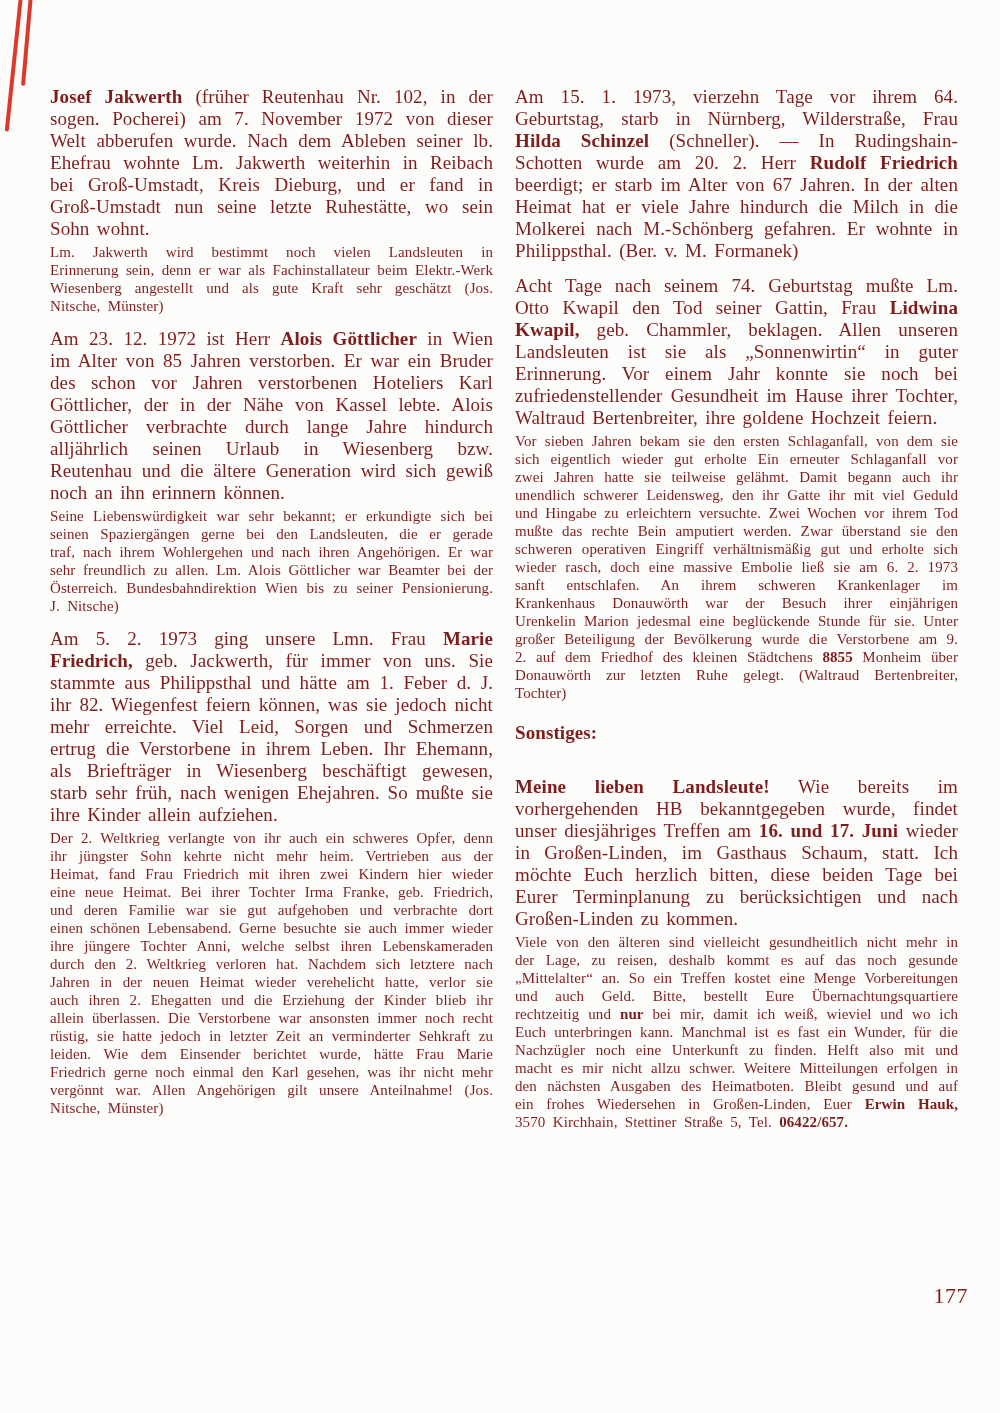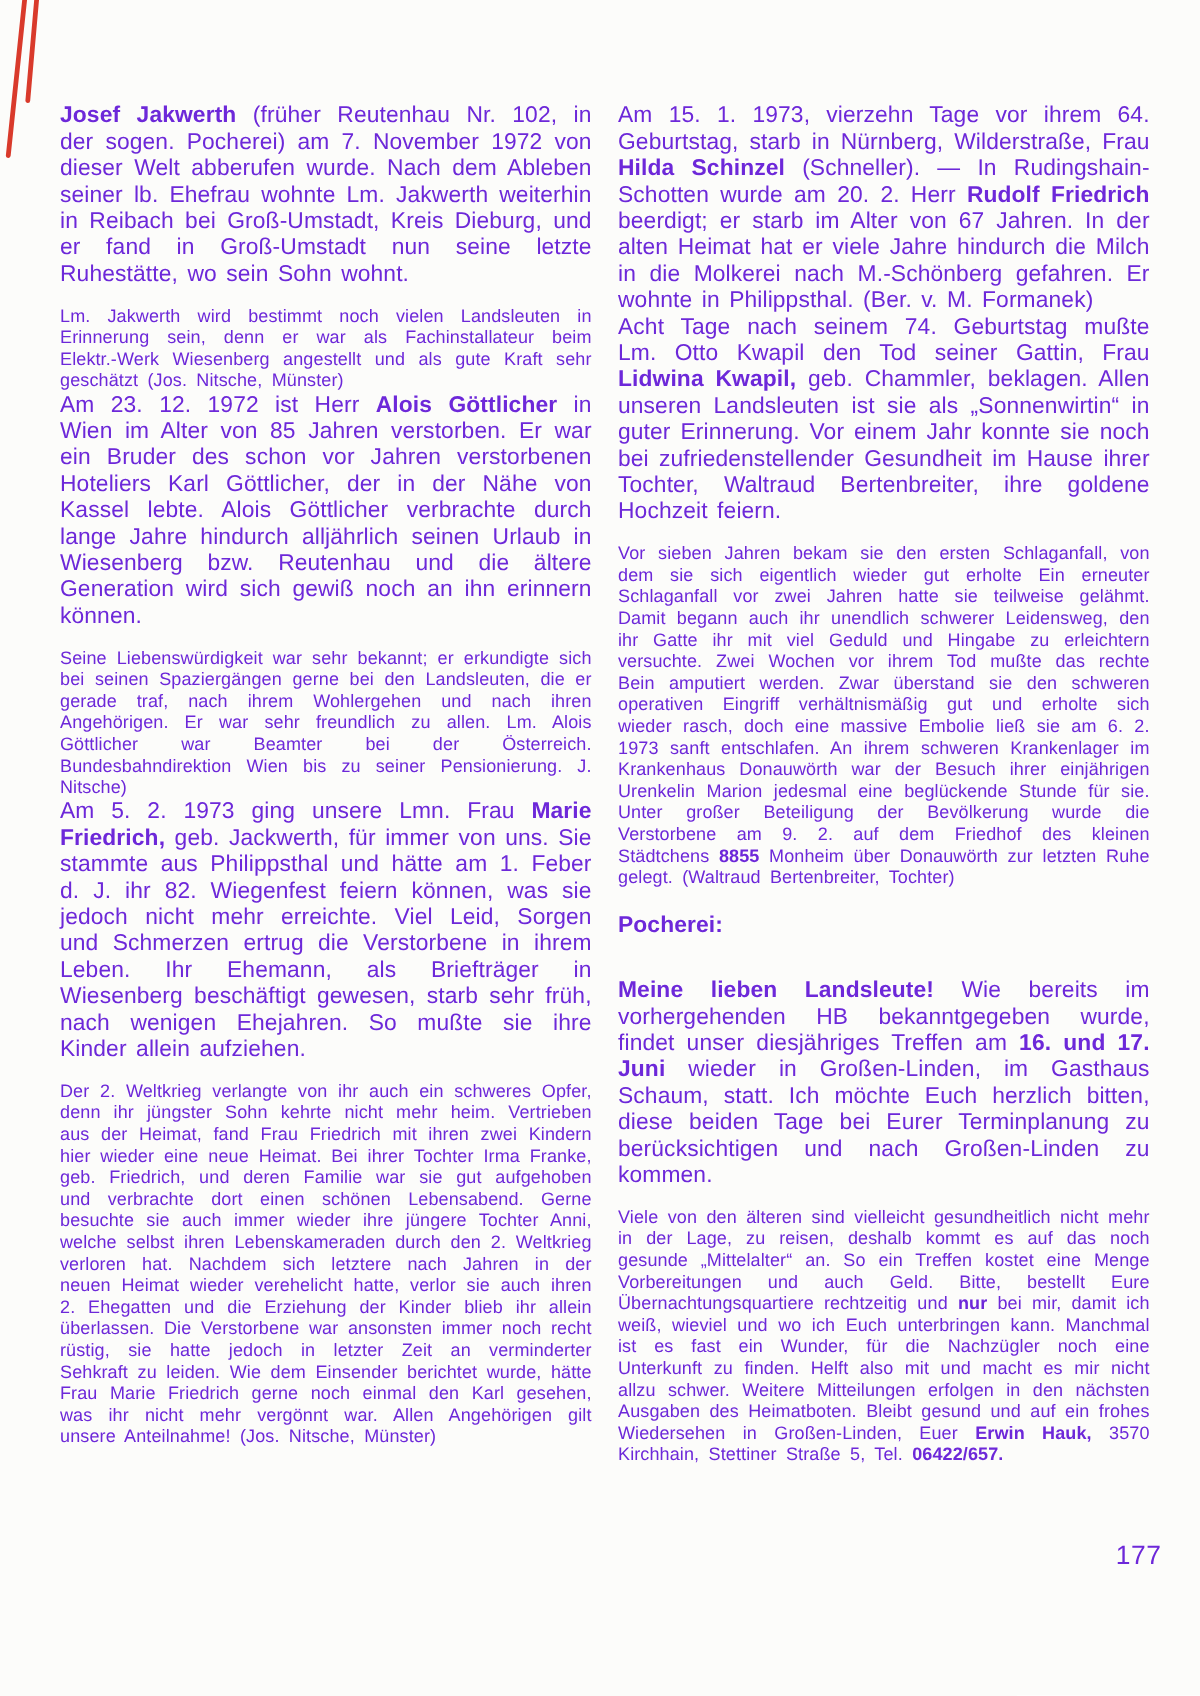--- a/index.html
+++ b/index.html
@@ -1,37 +1,37 @@
 <!DOCTYPE html>
 <html><head>
 <meta charset="utf-8">
 <style>
   html,body { margin:0; padding:0; background:#ffffff; }
   .page {
     position:relative;
     width:1000px;
     height:1413px;
     background:#fcfcfa;
-    color:#6d28d9;
-    font-family:Liberation Sans, sans-serif;
+    color:#7f1d1d;
+    font-family:Liberation Serif, serif;
     overflow:hidden;
   }
   .content {
     position:absolute;
     left:50px; top:86px;
     width:908px;
     display:flex;
     gap:22px;
   }
   .col { width:443px; }
   .col p { margin:0; text-align:justify; letter-spacing:0.1px; }
   .col p.body  { font-size:19px;  line-height:22px; word-spacing:2.5px; }
   .col p.small { font-size:15px;  line-height:18px; word-spacing:3.5px; }
-  .col p.body:not(:first-child)   { }
-  .col p.small                    { margin-top:15px; }
+  .col p.body:not(:first-child)   { margin-top:13px; }
+  .col p.small                    { margin-top:3px; }
   .col p.heading {
     font-size:19px; line-height:22px; font-weight:bold;
     text-align:left; margin-top:20px; margin-bottom:0;
   }
   .col p.heading + p.body { margin-top:32px; }
   .b { font-weight:bold; }
   .page-number {
     position:absolute;
     top:1283px; right:32px;
     font-size:22px;
@@ -59,20 +59,20 @@
         <p class="small"><span>Lm. Jakwerth wird bestimmt noch vielen Landsleuten in Erinnerung sein, denn er war als Fachinstallateur beim Elektr.-Werk Wiesenberg angestellt und als gute Kraft sehr geschätzt (Jos. Nitsche, Münster)</span></p>
         <p class="body"><span>Am 23. 12. 1972 ist Herr </span><span class="b">Alois Göttlicher</span><span> in Wien im Alter von 85 Jahren verstorben. Er war ein Bruder des schon vor Jahren verstorbenen Hoteliers Karl Göttlicher, der in der Nähe von Kassel lebte. Alois Göttlicher verbrachte durch lange Jahre hindurch alljährlich seinen Urlaub in Wiesenberg bzw. Reutenhau und die ältere Generation wird sich gewiß noch an ihn erinnern können.</span></p>
         <p class="small"><span>Seine Liebenswürdigkeit war sehr bekannt; er erkundigte sich bei seinen Spaziergängen gerne bei den Landsleuten, die er gerade traf, nach ihrem Wohlergehen und nach ihren Angehörigen. Er war sehr freundlich zu allen. Lm. Alois Göttlicher war Beamter bei der Österreich. Bundesbahndirektion Wien bis zu seiner Pensionierung. J. Nitsche)</span></p>
         <p class="body"><span>Am 5. 2. 1973 ging unsere Lmn. Frau </span><span class="b">Marie Friedrich,</span><span> geb. Jackwerth, für immer von uns. Sie stammte aus Philippsthal und hätte am 1. Feber d. J. ihr 82. Wiegenfest feiern können, was sie jedoch nicht mehr erreichte. Viel Leid, Sorgen und Schmerzen ertrug die Verstorbene in ihrem Leben. Ihr Ehemann, als Briefträger in Wiesenberg beschäftigt gewesen, starb sehr früh, nach wenigen Ehejahren. So mußte sie ihre Kinder allein aufziehen.</span></p>
         <p class="small"><span>Der 2. Weltkrieg verlangte von ihr auch ein schweres Opfer, denn ihr jüngster Sohn kehrte nicht mehr heim. Vertrieben aus der Heimat, fand Frau Friedrich mit ihren zwei Kindern hier wieder eine neue Heimat. Bei ihrer Tochter Irma Franke, geb. Friedrich, und deren Familie war sie gut aufgehoben und verbrachte dort einen schönen Lebensabend. Gerne besuchte sie auch immer wieder ihre jüngere Tochter Anni, welche selbst ihren Lebenskameraden durch den 2. Weltkrieg verloren hat. Nachdem sich letztere nach Jahren in der neuen Heimat wieder verehelicht hatte, verlor sie auch ihren 2. Ehegatten und die Erziehung der Kinder blieb ihr allein überlassen. Die Verstorbene war ansonsten immer noch recht rüstig, sie hatte jedoch in letzter Zeit an verminderter Sehkraft zu leiden. Wie dem Einsender berichtet wurde, hätte Frau Marie Friedrich gerne noch einmal den Karl gesehen, was ihr nicht mehr vergönnt war. Allen Angehörigen gilt unsere Anteilnahme! (Jos. Nitsche, Münster)</span></p>
       </div>
     <div class="col">
         <p class="body"><span>Am 15. 1. 1973, vierzehn Tage vor ihrem 64. Geburtstag, starb in Nürnberg, Wilderstraße, Frau </span><span class="b">Hilda Schinzel</span><span> (Schneller). — In Rudingshain-Schotten wurde am 20. 2. Herr </span><span class="b">Rudolf Friedrich</span><span> beerdigt; er starb im Alter von 67 Jahren. In der alten Heimat hat er viele Jahre hindurch die Milch in die Molkerei nach M.-Schönberg gefahren. Er wohnte in Philippsthal. (Ber. v. M. Formanek)</span></p>
         <p class="body"><span>Acht Tage nach seinem 74. Geburtstag mußte Lm. Otto Kwapil den Tod seiner Gattin, Frau </span><span class="b">Lidwina Kwapil,</span><span> geb. Chammler, beklagen. Allen unseren Landsleuten ist sie als „Sonnenwirtin“ in guter Erinnerung. Vor einem Jahr konnte sie noch bei zufriedenstellender Gesundheit im Hause ihrer Tochter, Waltraud Bertenbreiter, ihre goldene Hochzeit feiern.</span></p>
         <p class="small"><span>Vor sieben Jahren bekam sie den ersten Schlaganfall, von dem sie sich eigentlich wieder gut erholte Ein erneuter Schlaganfall vor zwei Jahren hatte sie teilweise gelähmt. Damit begann auch ihr unendlich schwerer Leidensweg, den ihr Gatte ihr mit viel Geduld und Hingabe zu erleichtern versuchte. Zwei Wochen vor ihrem Tod mußte das rechte Bein amputiert werden. Zwar überstand sie den schweren operativen Eingriff verhältnismäßig gut und erholte sich wieder rasch, doch eine massive Embolie ließ sie am 6. 2. 1973 sanft entschlafen. An ihrem schweren Krankenlager im Krankenhaus Donauwörth war der Besuch ihrer einjährigen Urenkelin Marion jedesmal eine beglückende Stunde für sie. Unter großer Beteiligung der Bevölkerung wurde die Verstorbene am 9. 2. auf dem Friedhof des kleinen Städtchens </span><span class="b">8855</span><span> Monheim über Donauwörth zur letzten Ruhe gelegt. (Waltraud Bertenbreiter, Tochter)</span></p>
-        <p class="heading"><span class="b">Pocherei:</span></p>
+        <p class="heading"><span class="b">Sonstiges:</span></p>
         <p class="body"><span class="b">Meine lieben Landsleute!</span><span> Wie bereits im vorhergehenden HB bekanntgegeben wurde, findet unser diesjähriges Treffen am </span><span class="b">16. und 17. Juni</span><span> wieder in Großen-Linden, im Gasthaus Schaum, statt. Ich möchte Euch herzlich bitten, diese beiden Tage bei Eurer Terminplanung zu berücksichtigen und nach Großen-Linden zu kommen.</span></p>
         <p class="small"><span>Viele von den älteren sind vielleicht gesundheitlich nicht mehr in der Lage, zu reisen, deshalb kommt es auf das noch gesunde „Mittelalter“ an. So ein Treffen kostet eine Menge Vorbereitungen und auch Geld. Bitte, bestellt Eure Übernachtungsquartiere rechtzeitig und </span><span class="b">nur</span><span> bei mir, damit ich weiß, wieviel und wo ich Euch unterbringen kann. Manchmal ist es fast ein Wunder, für die Nachzügler noch eine Unterkunft zu finden. Helft also mit und macht es mir nicht allzu schwer. Weitere Mitteilungen erfolgen in den nächsten Ausgaben des Heimatboten. Bleibt gesund und auf ein frohes Wiedersehen in Großen-Linden, Euer </span><span class="b">Erwin Hauk,</span><span> 3570 Kirchhain, Stettiner Straße 5, Tel. </span><span class="b">06422/657.</span></p>
       </div>
   </div>
 
   <div class="page-number">177</div>
 </div>
 
 </body></html>

